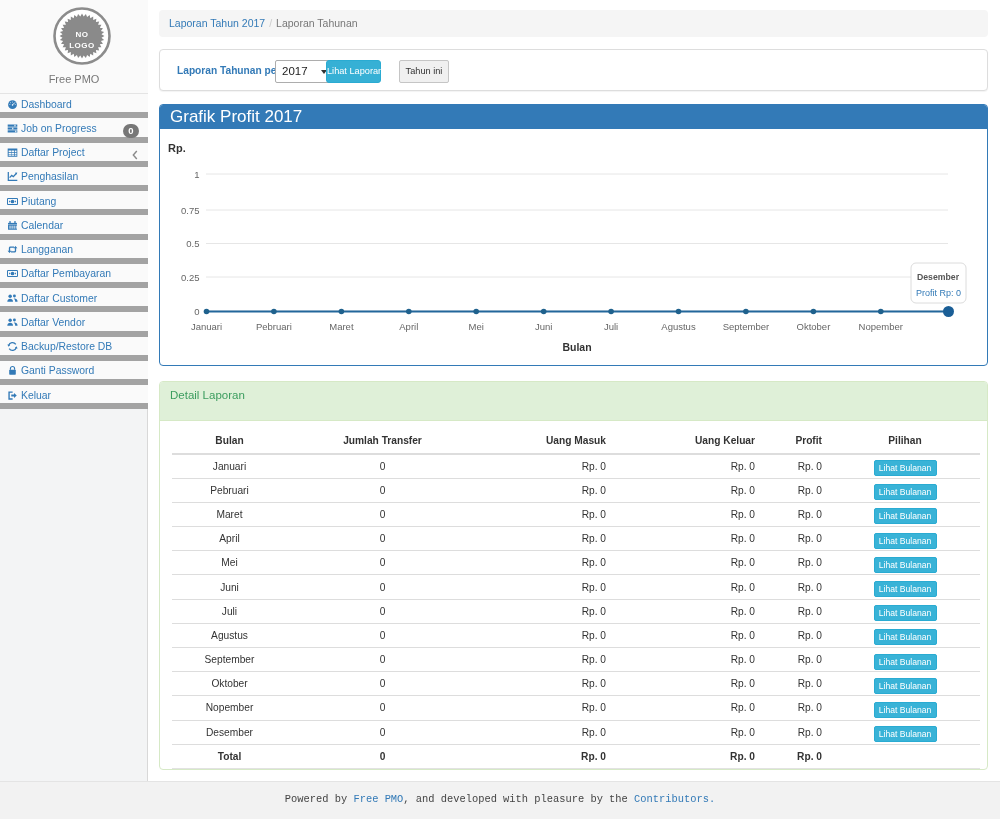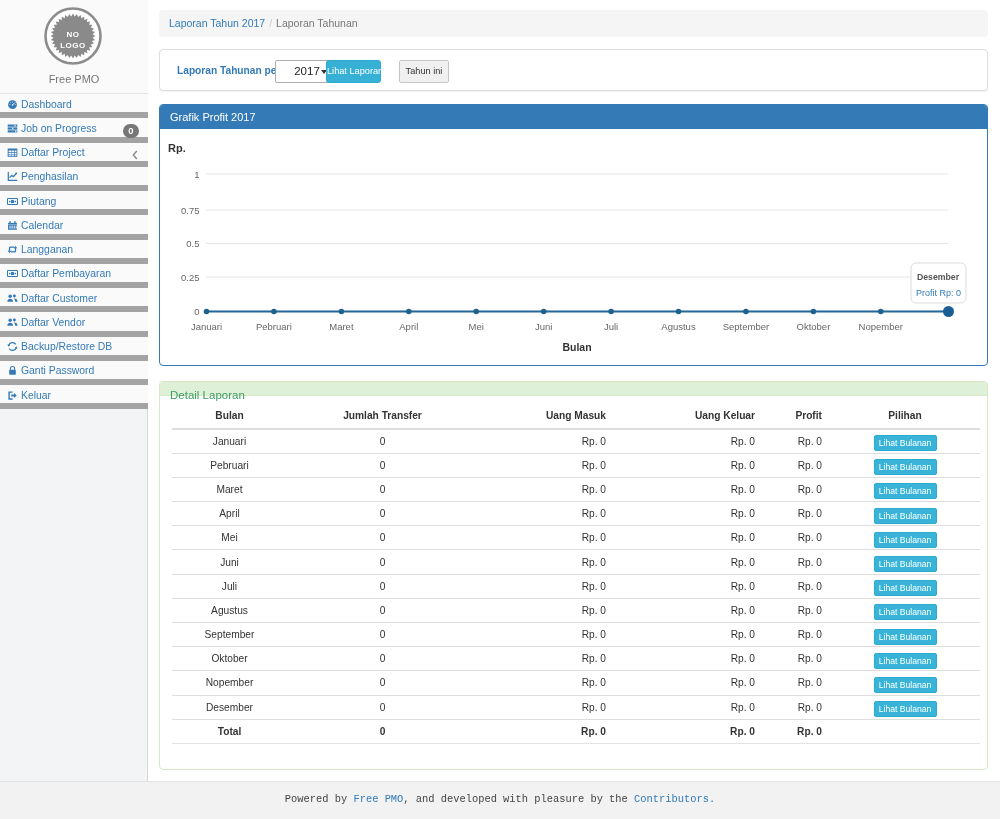--- a/index.html
+++ b/index.html
@@ -5,44 +5,44 @@
 * { margin:0; padding:0; box-sizing:border-box; }
 html,body { width:1000px; height:819px; }
 body { font-family:"Liberation Sans", sans-serif; background:#fff; position:relative; overflow:hidden; }
 a { text-decoration:none; color:#337ab7; }
 .sidebar { position:absolute; left:0; top:0; width:148px; height:781px; background:#f3f4f5; border-right:1px solid #d8d8d8; }
 .side-top { position:absolute; left:0; top:0; width:148px; height:409px; background:#fafafa; }
 .content { position:absolute; left:148px; top:0; width:852px; height:781px; background:#fff; }
 .footer { position:absolute; left:0; top:781px; width:1000px; height:38px; background:#f2f2f2; border-top:1px solid #e4e4e4; text-align:center; font-size:10.4px; color:#444; line-height:35px;font-family:Liberation Mono, monospace; }
 
 
-.logo-wrap { position:absolute; left:41px; top:4px; }
+.logo-wrap { position:absolute; left:50px; top:4px; }
 .brand { position:absolute; top:73px; left:0; width:148px; text-align:center; font-size:11px; color:#777; }
 ul.menu { position:absolute; top:93px; left:0; width:148px; list-style:none; border-top:1px solid #e4e4e4; }
 ul.menu li { height:24.25px; border-bottom:6px solid #a3a3a3; position:relative; }
 ul.menu li a { display:flex; align-items:center; height:100%; padding-left:7px; font-size:10.4px; color:#337ab7; position:relative; top:1px; }
 ul.menu li svg.mi { width:11px; height:11px; margin-right:3px; flex:none; }
 .badge0 { position:absolute; right:9px; top:6px; width:16px; height:14px; background:#777; border-radius:8px; color:#fff; font-size:9.5px; font-weight:bold; text-align:center; line-height:14px; }
 .chev { position:absolute; right:10px; top:7px; color:#808080; font-size:11px; }
 
 
 .breadcrumb { position:absolute; left:159px; top:10px; width:829px; height:27px; background:#f5f5f5; border-radius:4px; font-size:10.5px; line-height:27px; padding-left:10px; color:#777; }
 .breadcrumb .sep { color:#ccc; padding:0 4px; }
 .formbar { position:absolute; left:159px; top:49px; width:829px; height:42px; background:#fff; border:1px solid #ddd; border-radius:4px; box-shadow:0 1px 1px rgba(0,0,0,.05); }
 .formbar .lbl { position:absolute; left:17px; top:15px; font-size:10.2px; font-weight:bold; color:#337ab7; }
-.fselect { position:absolute; left:115px; top:9.5px; width:58px; height:23px; background:#fff; border:1px solid #adadad; border-radius:2px; font-size:11.5px; color:#222; line-height:21px; padding-left:6px;text-align:center; }
+.fselect { position:absolute; left:115px; top:9.5px; width:58px; height:23px; background:#fff; border:1px solid #adadad; border-radius:2px; font-size:11.5px; color:#222; line-height:21px; padding-left:6px; }
 .fselect .arr { position:absolute; right:5px; top:9px; width:0; height:0; border-left:3.5px solid transparent; border-right:3.5px solid transparent; border-top:4px solid #333; }
 .btn-cyan { position:absolute; left:166px; top:9.5px; width:55px; height:23px; background:#36b0d5; border:1px solid #2aabd2; border-radius:3px; color:#fff; font-size:9.2px; white-space:nowrap; text-align:center; line-height:21px; }
 .btn-def { position:absolute; left:239px; top:9.5px; width:50px; height:23px; background:#f0f0f0; border:1px solid #c5c5c5; border-radius:2px; color:#333; font-size:9.2px; white-space:nowrap; text-align:center; line-height:21px; }
 
 .panel-chart { position:absolute; left:159px; top:104px; width:829px; height:262px; border:1px solid #337ab7; border-radius:4px; background:#fff; }
-.panel-chart .hd { height:24px; background:#337ab7; color:#fff; font-size:11px; line-height:24px; padding-left:10px; border-radius:3px 3px 0 0; }
+.panel-chart .hd { height:24px; background:#337ab7; color:#fff; font-size:17px; line-height:24px; padding-left:10px; border-radius:3px 3px 0 0; }
 
 .panel-table { position:absolute; left:159px; top:381px; width:829px; height:389px; border:1px solid #d6e9c6; border-radius:4px; background:#fff; }
-.panel-table .hd { height:14px; background:#dff0d8; color:#3c9d5f; font-size:11.5px; line-height:27px; padding-left:10px; border-radius:3px 3px 0 0; border-bottom:1px solid #d6e9c6; }
+.panel-table .hd { height:39px; background:#dff0d8; color:#3c9d5f; font-size:11.5px; line-height:27px; padding-left:10px; border-radius:3px 3px 0 0; border-bottom:1px solid #d6e9c6; }
 
 table.rpt { position:absolute; left:12px; top:7px; width:808px; border-collapse:collapse; table-layout:fixed; font-size:10.2px; color:#333; }
 table.rpt th { font-weight:bold; height:26px; border-bottom:2px solid #ddd; padding:0 8px; }
 table.rpt td { height:24.2px; border-top:1px solid #ddd; padding:0 8px; }
 table.rpt tr.first td { border-top:none; }
 table.rpt .c { text-align:center; } table.rpt .r { text-align:right; }
 table.rpt tr.total td { font-weight:bold; border-bottom:1px solid #e2e2e2; }
 .btn-sm { display:inline-block; width:63px; height:16px; background:#39b3d7; border:1px solid #2aabd2; border-radius:2px; color:#fff; font-size:8.6px; text-align:center; line-height:14px; position:relative; top:2px; }
 </style>
 </head>

